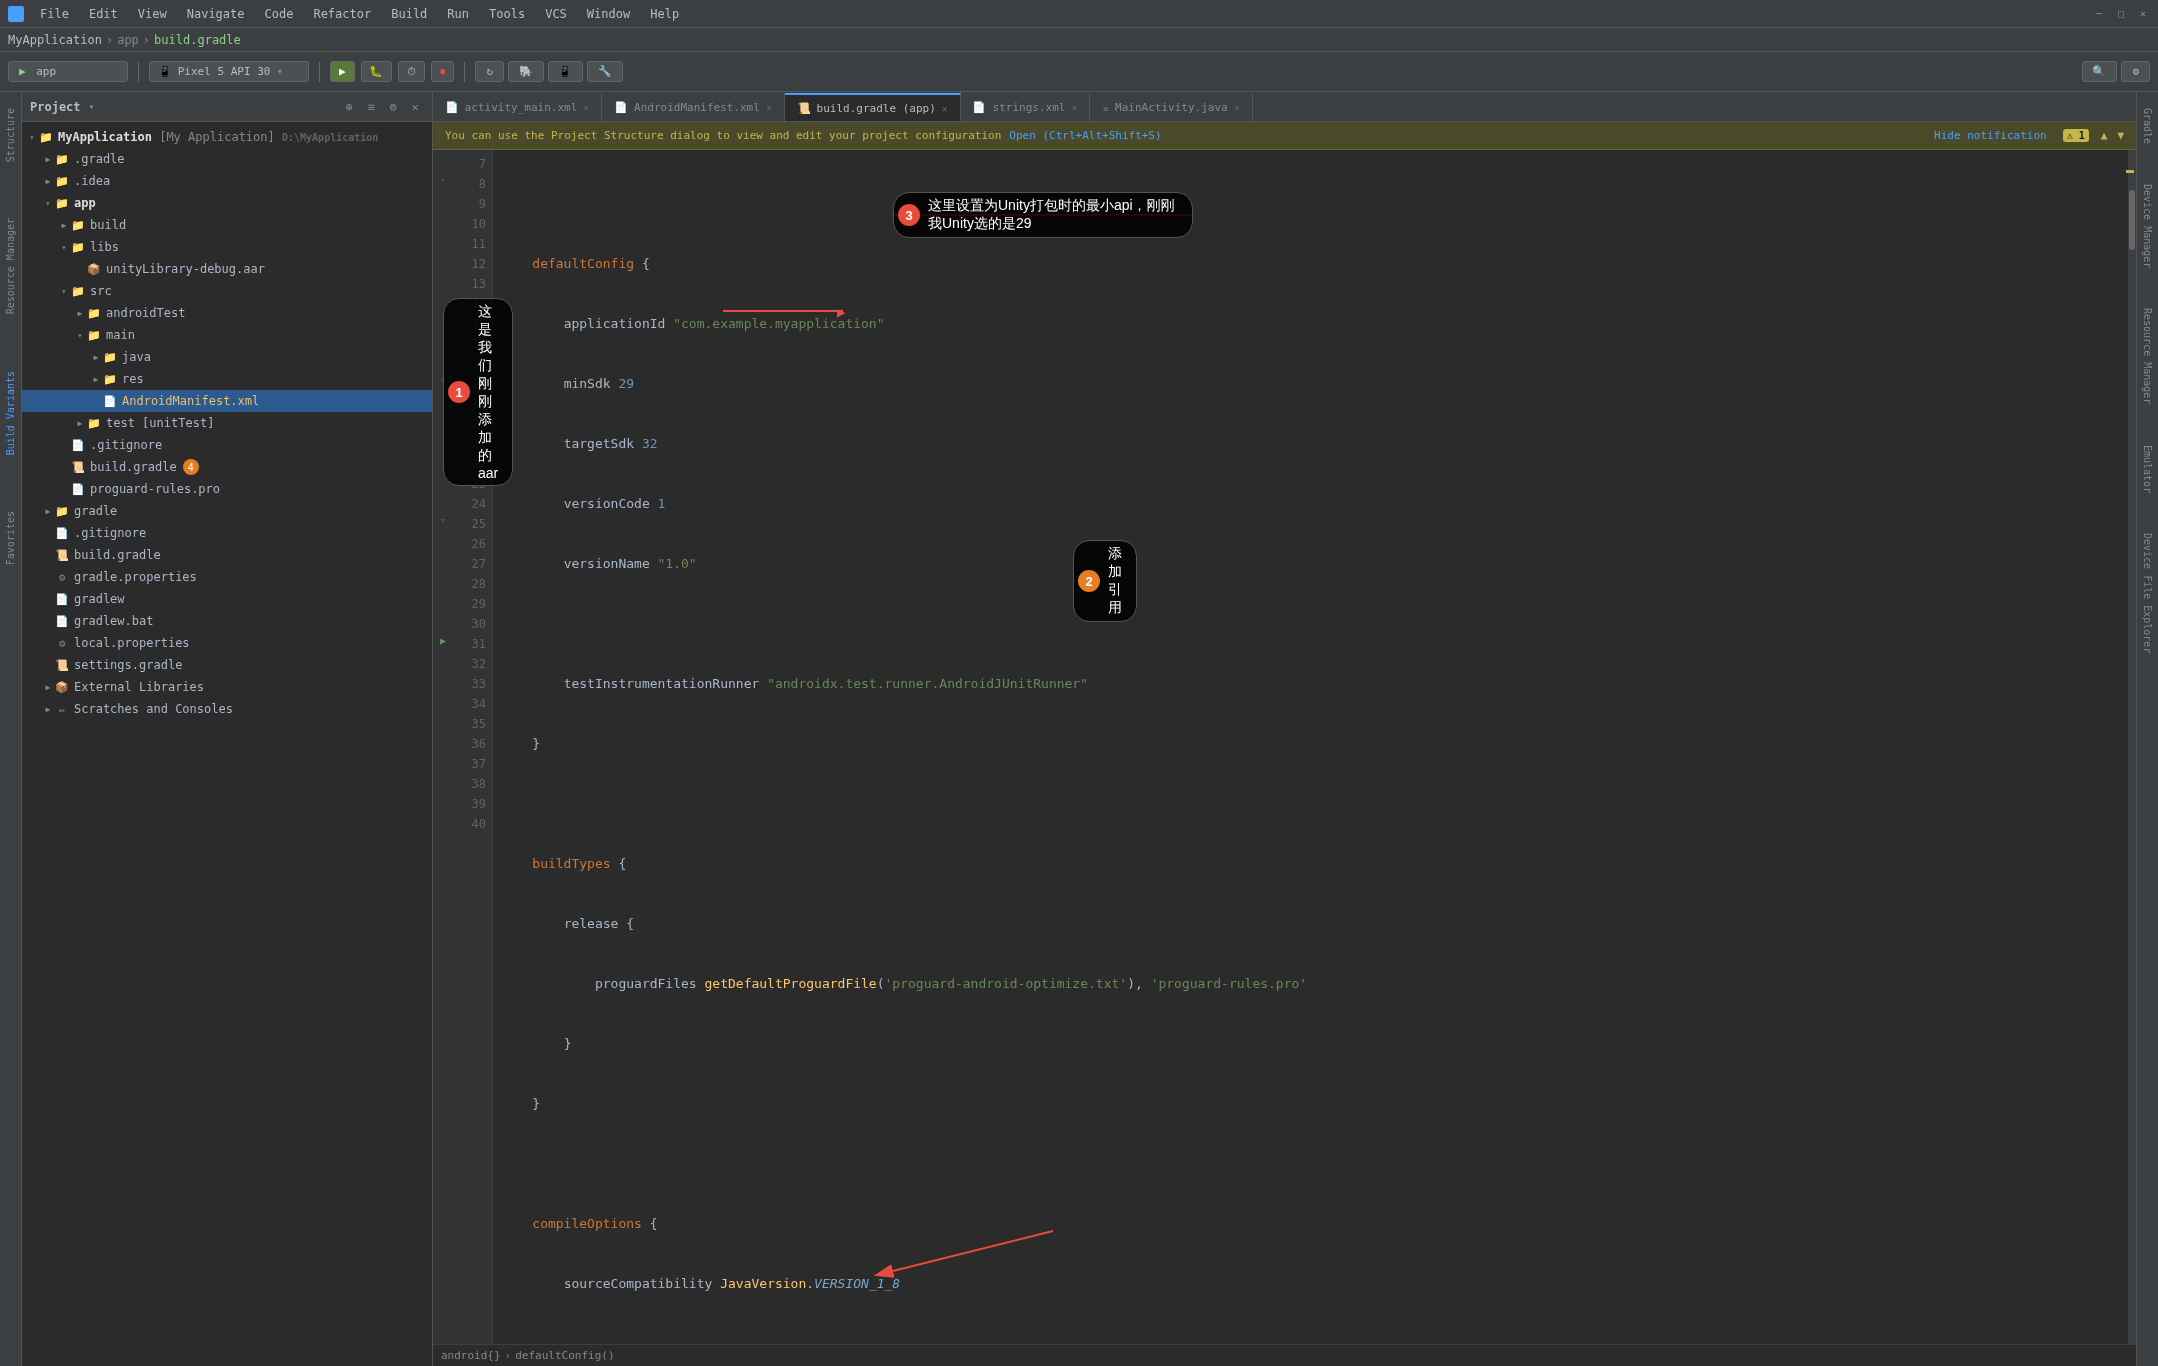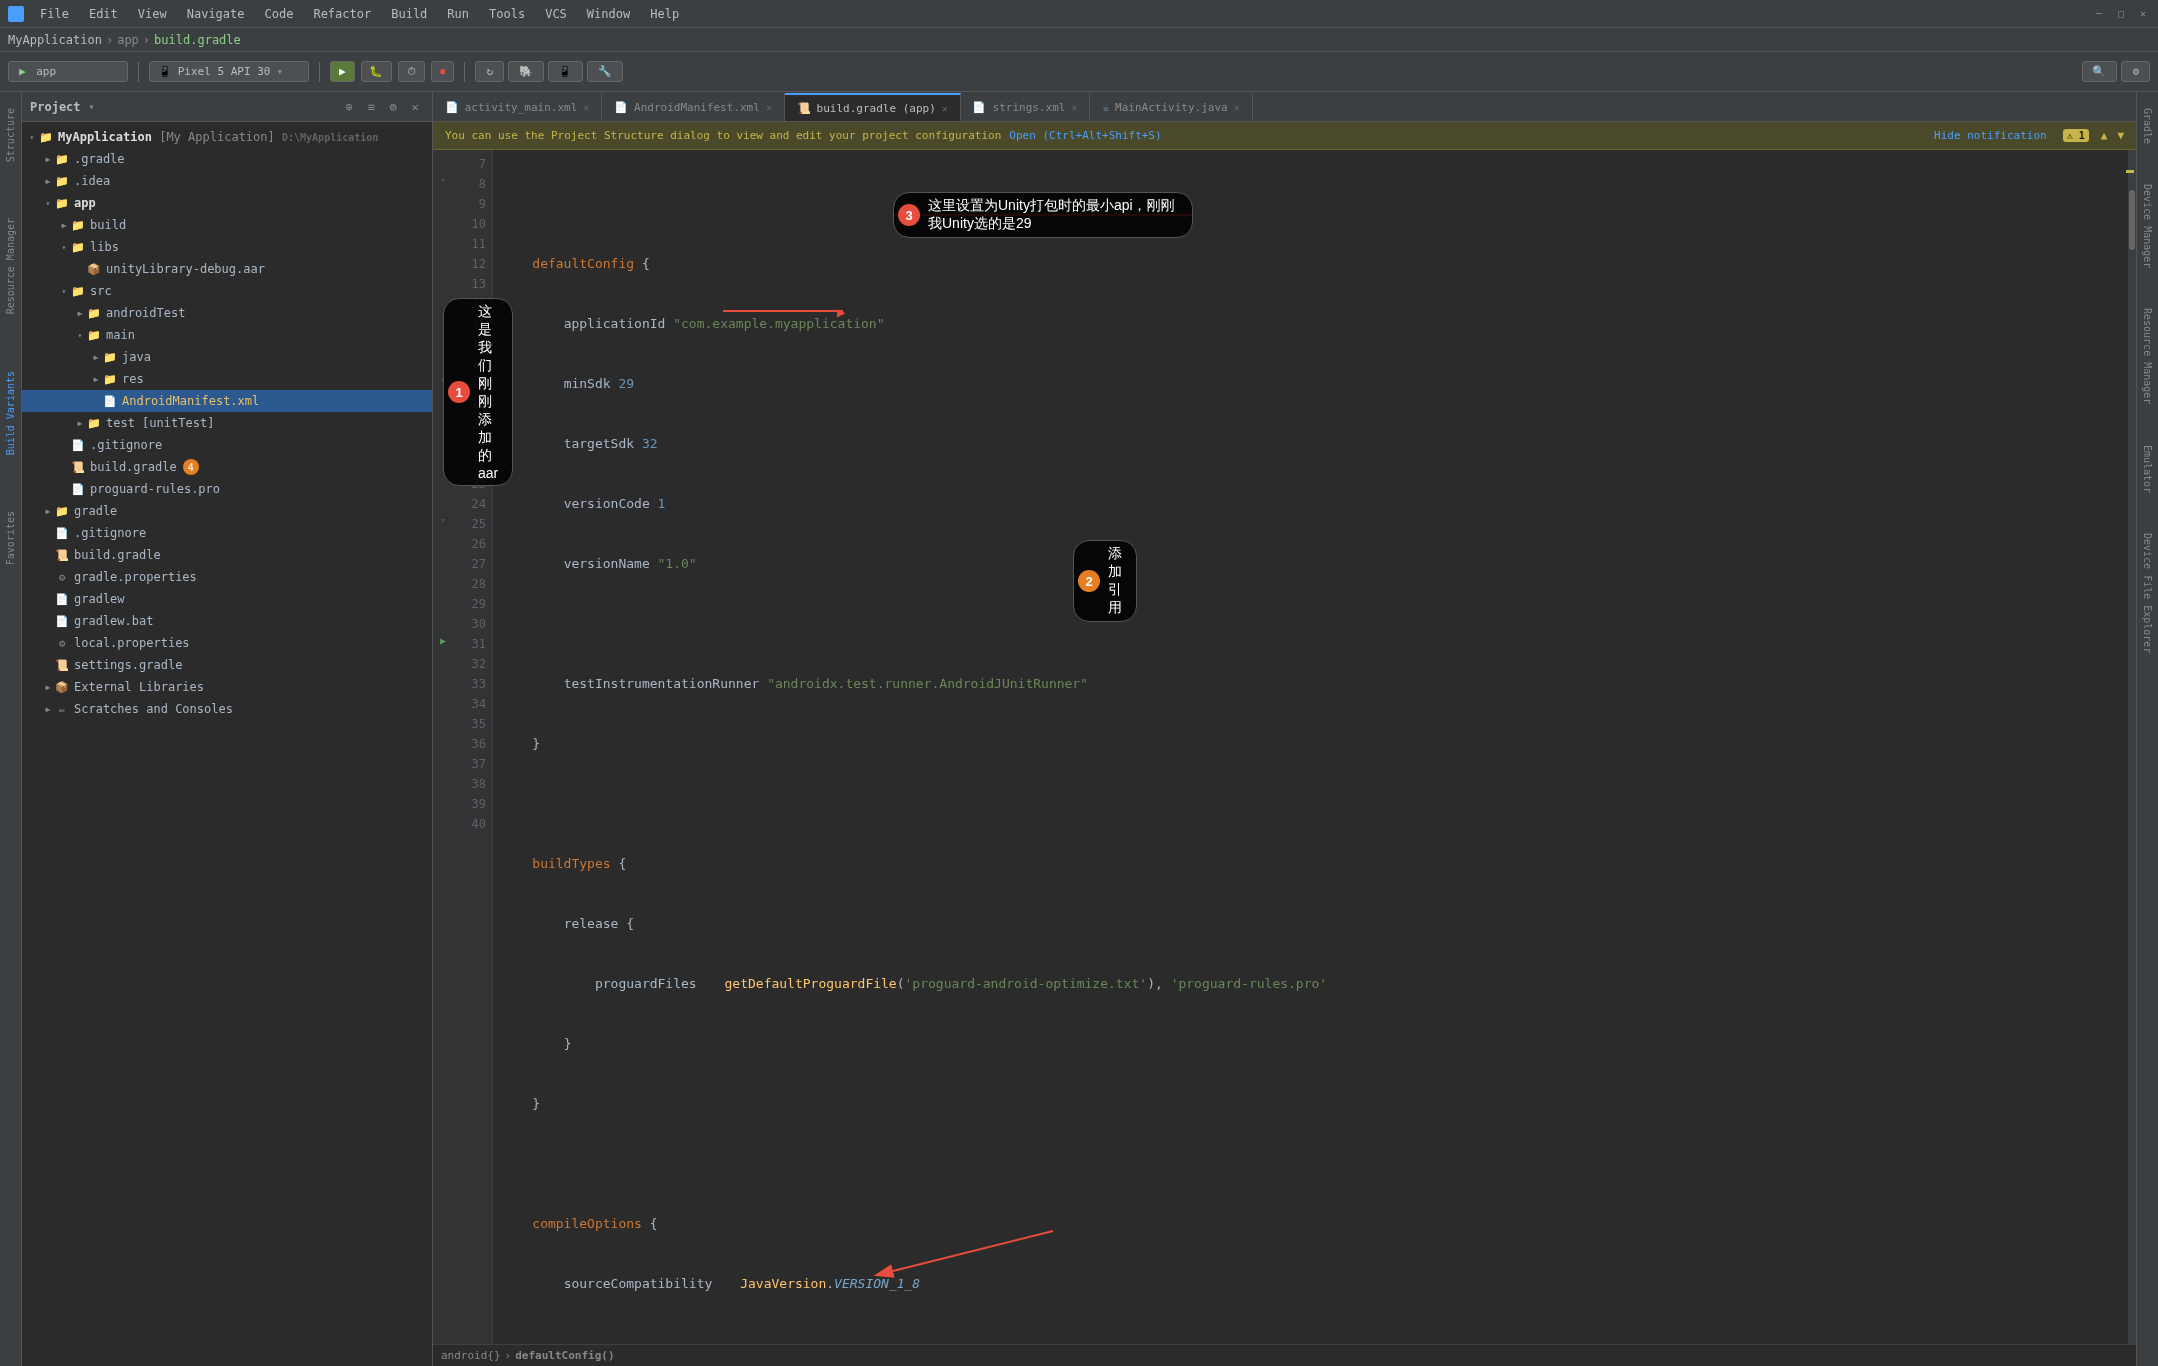--- a/index.html
+++ b/index.html
@@ -271,21 +271,21 @@
       font-family: 'Consolas', 'Monaco', monospace;
     }
     .code-line {
       height: 20px;
       display: flex;
       align-items: center;
     }
     .kw { color: #cc7832; }
     .str { color: #6a8759; }
     .num { color: #6897bb; }
-    .fn { color: #ffc66d; margin-left: 20px; }
+    .fn { color: #ffc66d; }
     .italic { font-style: italic; color: #78a6c8; }
 
     
     .annotation-bubble {
       display: inline-flex;
       align-items: center;
       gap: 8px;
       background: rgba(0,0,0,0.85);
       border: 1px solid #555;
       border-radius: 16px;
@@ -875,21 +875,21 @@
             </marker>
           </defs>
         </svg>
       </div>
 
     </div>
 
     <div class="breadcrumb-bar">
       <span style="cursor:pointer; color:#888;">android{}</span>
       <span> › </span>
-      <span style="cursor:pointer; color:#888;font-weight:bold;">defaultConfig()</span>
+      <span style="cursor:pointer; color:#888;">defaultConfig()</span>
     </div>
 
   </div>
 
   <div class="right-side-tabs">
     <div class="right-tab-vertical">Gradle</div>
     <div class="right-tab-vertical" style="margin-top:20px;">Device Manager</div>
     <div class="right-tab-vertical" style="margin-top:20px;">Resource Manager</div>
     <div class="right-tab-vertical" style="margin-top:20px;">Emulator</div>
     <div class="right-tab-vertical" style="margin-top:20px;">Device File Explorer</div>

